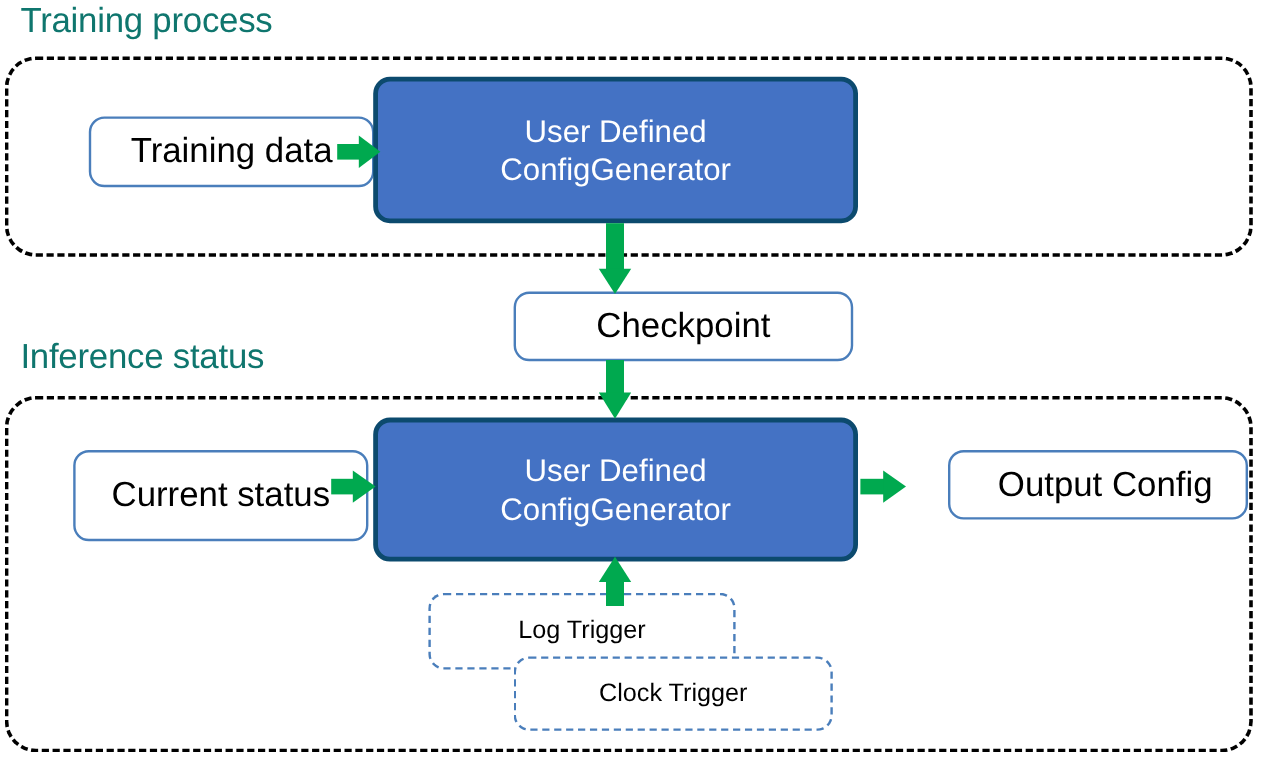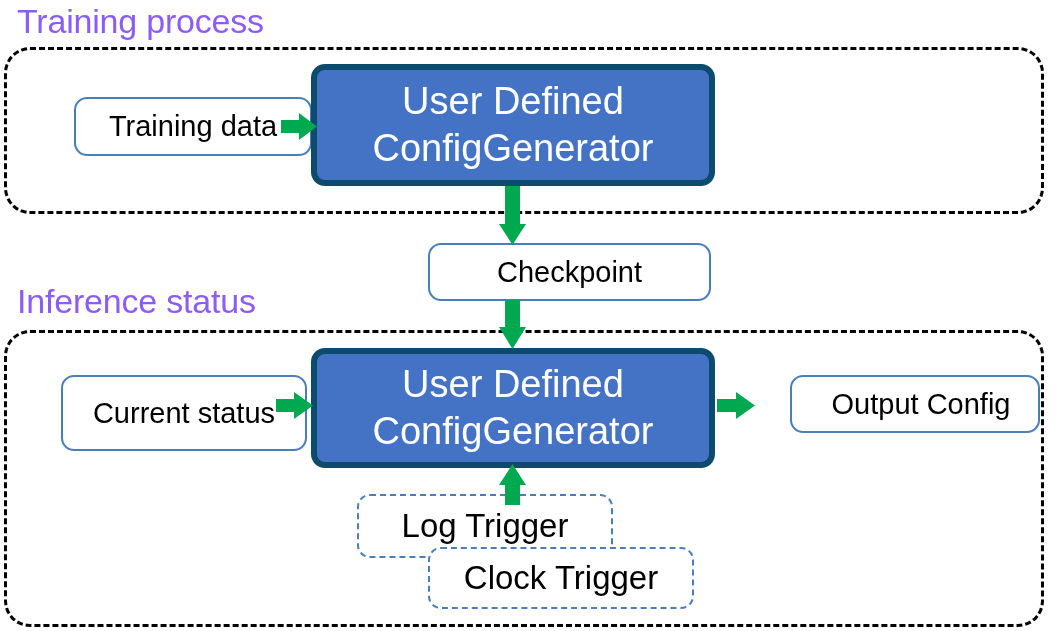--- a/index.html
+++ b/index.html
@@ -14,23 +14,23 @@
     position: relative;
     width: 1057px;
     height: 631px;
     background: #ffffff;
     overflow: hidden;
   }
 
   
   .section-title {
     position: absolute;
-    font-size: 34px;
+    font-size: 29px;
     line-height: 1;
-    color: #8b5cf6;
+    color: #0f766e;
     white-space: nowrap;
     letter-spacing: -0.2px;
   }
   #title-training { left: 17px; top: 4px; }
   #title-inference { left: 17px; top: 284px; }
 
   
   .process-container {
     position: absolute;
     border: 3px dashed #000000;
@@ -67,39 +67,39 @@
   .trigger-box {
     position: absolute;
     box-sizing: border-box;
     background: #ffffff;
     border: 2px dashed #4a7ebb;
     border-radius: 13px;
     display: flex;
     align-items: center;
     justify-content: center;
     color: #000000;
-    font-size: 33px;
+    font-size: 21px;
     white-space: nowrap;
   }
   #box-log-trigger   { left: 357px; top: 494px; width: 256px; height: 64px; z-index: 3; }
   #box-clock-trigger { left: 428px; top: 547px; width: 266px; height: 62px; z-index: 4; }
 
   
   .blue-box {
     position: absolute;
     box-sizing: border-box;
     background: #4472c4;
-    border: 6px solid #0c4a6e;
+    border: 4px solid #0c4a6e;
     border-radius: 14px;
     display: flex;
     flex-direction: column;
     align-items: center;
     justify-content: center;
     color: #ffffff;
-    font-size: 38px;
+    font-size: 26px;
     line-height: 1.25;
     text-align: center;
     white-space: nowrap;
     z-index: 2;
   }
   #box-generator-training  { left: 311px; top: 64px;  width: 404px; height: 122px; }
   #box-generator-inference { left: 311px; top: 348px; width: 404px; height: 120px; }
 
   
   #arrow-layer {

